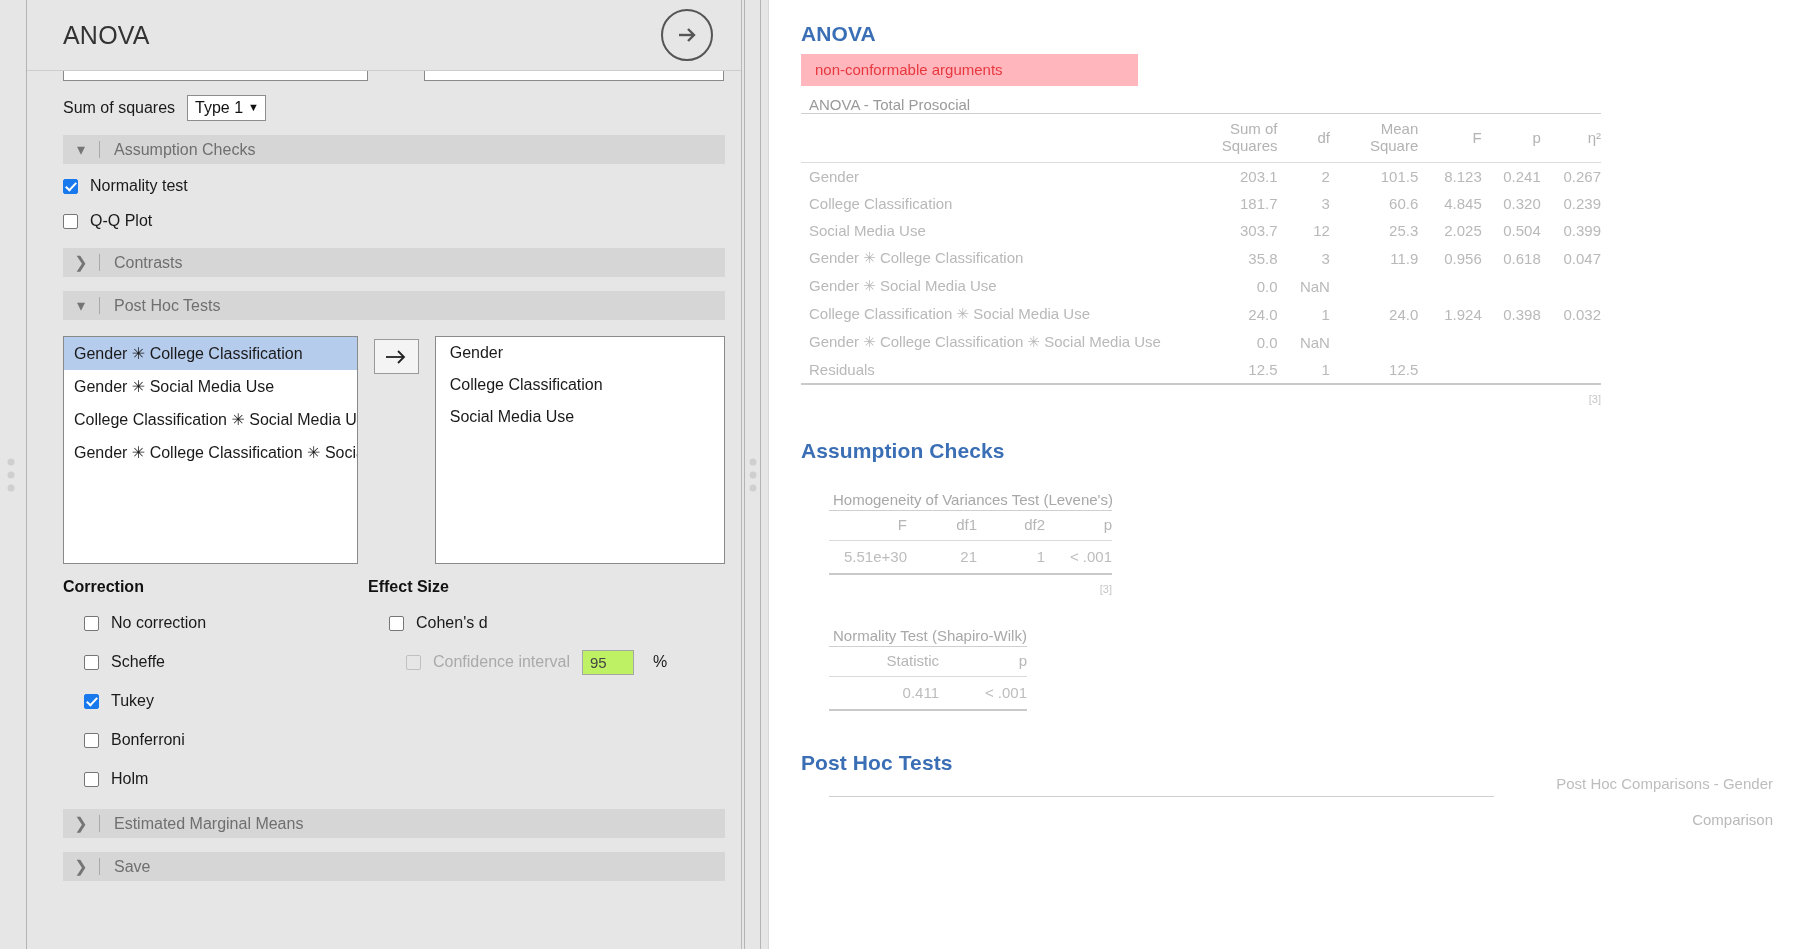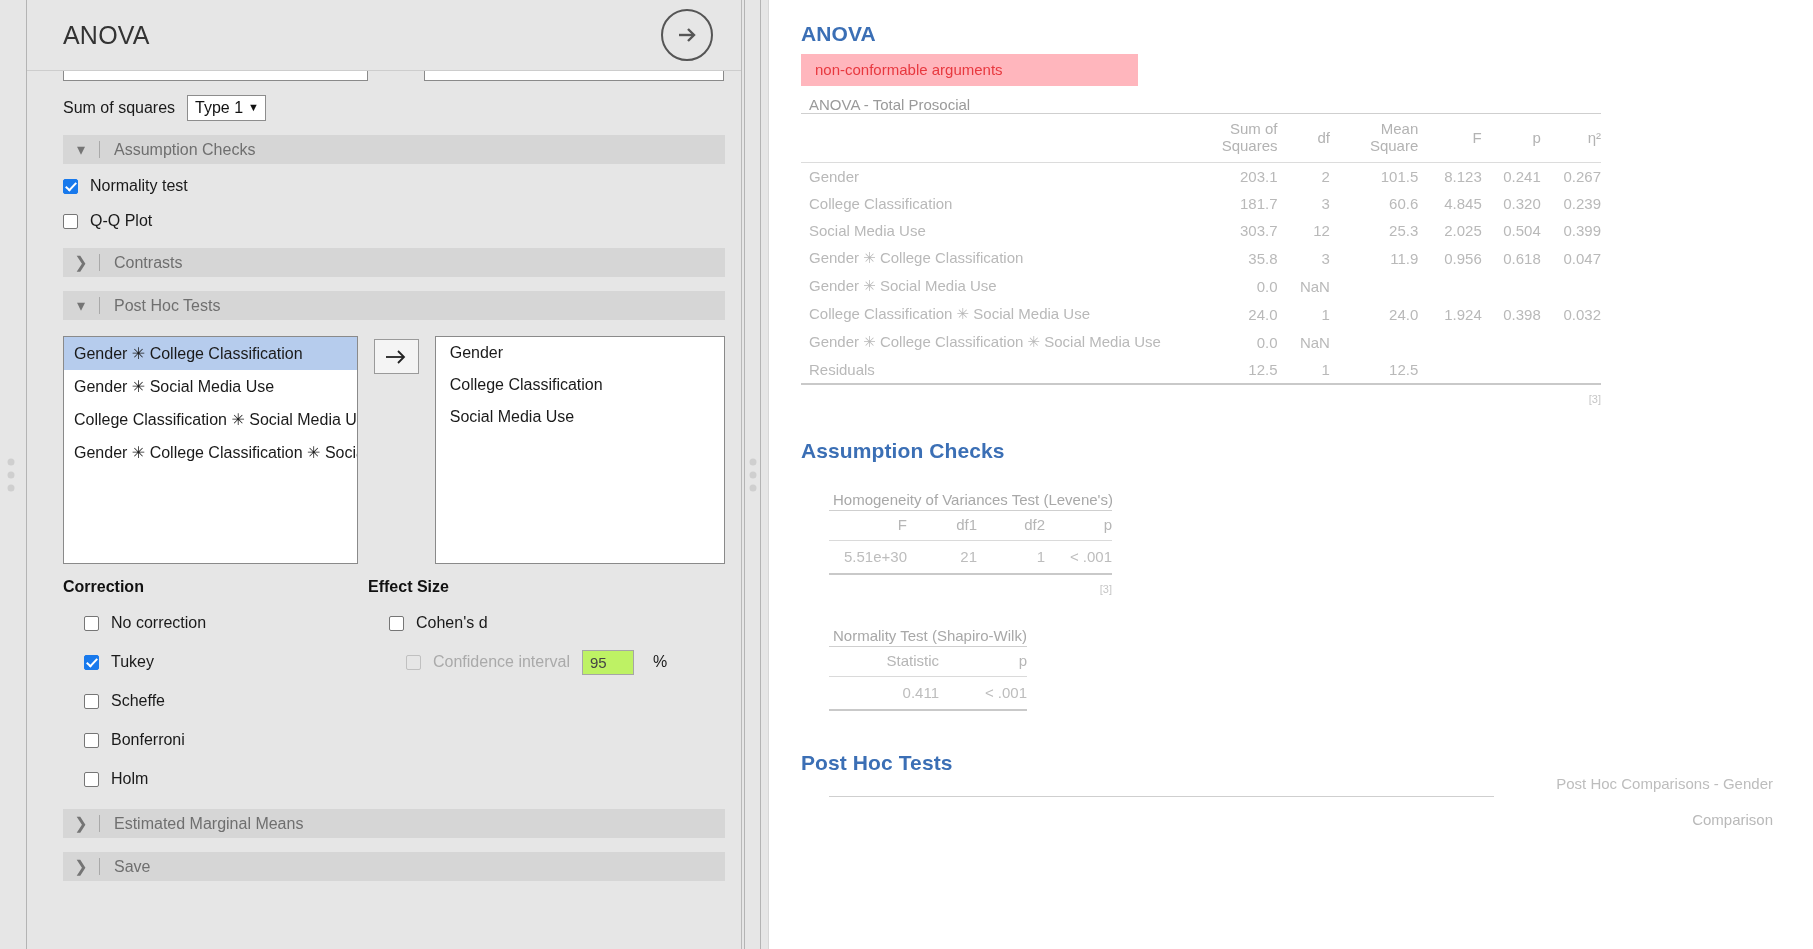--- a/index.html
+++ b/index.html
@@ -265,26 +265,26 @@
       </div>
 
       <div class="two-col">
         <div class="col-a">
           <div class="grp-title">Correction</div>
           <div class="checkline">
             <span class="cb"></span>
             <span class="clabel">No correction</span>
           </div>
           <div class="checkline">
+            <span class="cb"></span>
+            <span class="clabel">Scheffe</span>
+          </div>
+          <div class="checkline">
             <span class="cb checked"></span>
             <span class="clabel">Tukey</span>
-          </div>
-          <div class="checkline">
-            <span class="cb"></span>
-            <span class="clabel">Scheffe</span>
           </div>
           <div class="checkline">
             <span class="cb"></span>
             <span class="clabel">Bonferroni</span>
           </div>
           <div class="checkline">
             <span class="cb"></span>
             <span class="clabel">Holm</span>
           </div>
         </div>

